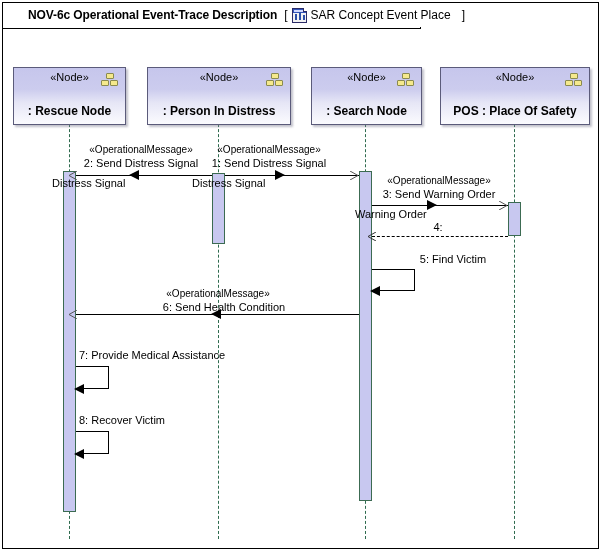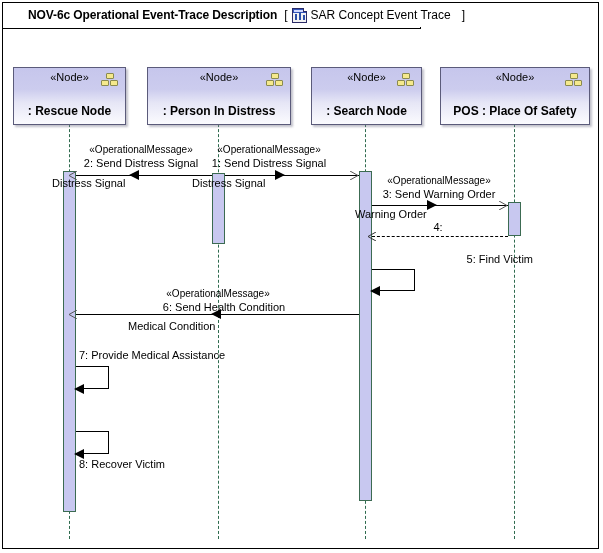--- a/index.html
+++ b/index.html
@@ -238,21 +238,21 @@
     <div id="frame-header">
       <span class="frame-title">NOV-6c Operational Event-Trace Description</span>
       <span class="frame-bracket">[</span>
       <span class="nov-icon">
         <span class="nov-bar"></span>
         <span class="nov-col c1"></span>
         <span class="nov-col c2"></span>
         <span class="nov-col c3"></span>
         <span class="nov-fold"></span>
       </span>
-      <span class="frame-subtitle">SAR Concept Event Trace</span>
+      <span class="frame-subtitle">SAR Concept Event Place</span>
       <span class="frame-bracket">]</span>
     </div>
   </div>
 
   <div class="lifeline" style="left:66px; top:106px; height:430px;"></div>
   <div class="lifeline" style="left:215px; top:106px; height:430px;"></div>
   <div class="lifeline" style="left:362px; top:106px; height:430px;"></div>
   <div class="lifeline" style="left:511px; top:106px; height:430px;"></div>
 
   <div class="lifeline-head" style="left:10px; top:64px; width:113px;">
@@ -334,36 +334,35 @@
   <div class="msg-signal" style="left:352px; top:205px; width:170px;">Warning Order</div>
 
   <div class="msg-label" style="left:355px; top:218px; width:160px;">4:</div>
   <div class="msg-line dashed" style="left:369px; top:233px; width:136px;"></div>
   <div class="arrow-open" style="left:364px; top:229px;">
     <svg width="9" height="9" viewBox="0 0 9 9">
         <path d="M9,0 L1,4.5 M9,9 L1,4.5" stroke="#333333" fill="none" stroke-width="1"></path>
       </svg>
   </div>
 
-  <div class="msg-label" style="left:370px; top:250px; width:160px; text-align:right;">5: Find Victim</div>
+  <div class="msg-label" style="left:370px; top:250px; width:160px; text-align:center;">5: Find Victim</div>
   <div class="selfmsg" style="left:369px; top:266px; width:43px; height:22px;"></div>
   <div class="arrow-head arrow-left-solid" style="left:367px; top:283px;"></div>
 
   <div class="msg-stereo" style="left:115px; top:285px; width:200px;">«OperationalMessage»</div>
   <div class="msg-label" style="left:121px; top:298px; width:200px;">6: Send Health Condition</div>
   <div class="msg-line" style="left:73px; top:311px; width:283px;"></div>
   <div class="arrow-head arrow-left-solid" style="left:208px; top:306px;"></div>
   <div class="arrow-open" style="left:65px; top:307px;">
     <svg width="9" height="9" viewBox="0 0 9 9">
         <path d="M9,0 L1,4.5 M9,9 L1,4.5" stroke="#555555" fill="none" stroke-width="1"></path>
       </svg>
   </div>
-  <div class="msg-signal" style="left:125px; top:317px; width:180px;">Medical Condition</div>
 
   <div class="msg-label" style="left:76px; top:346px; width:220px; text-align:left;">7: Provide Medical Assistance</div>
   <div class="selfmsg" style="left:73px; top:363px; width:33px; height:23px;"></div>
   <div class="arrow-head arrow-left-solid" style="left:71px; top:381px;"></div>
 
-  <div class="msg-label" style="left:76px; top:411px; width:220px; text-align:left;margin-top:44px;">8: Recover Victim</div>
+  <div class="msg-label" style="left:76px; top:411px; width:220px; text-align:left;">8: Recover Victim</div>
   <div class="selfmsg" style="left:73px; top:428px; width:33px; height:23px;"></div>
   <div class="arrow-head arrow-left-solid" style="left:71px; top:446px;"></div>
 
 </div>
 
 </body></html>

